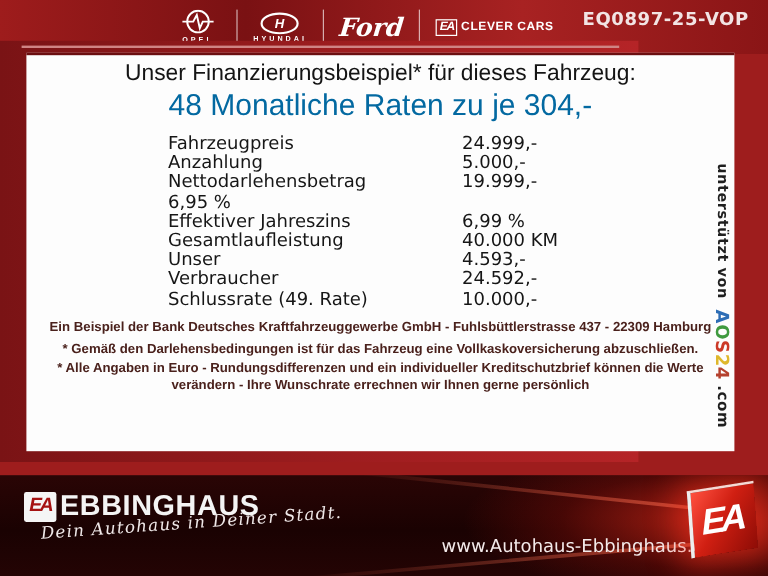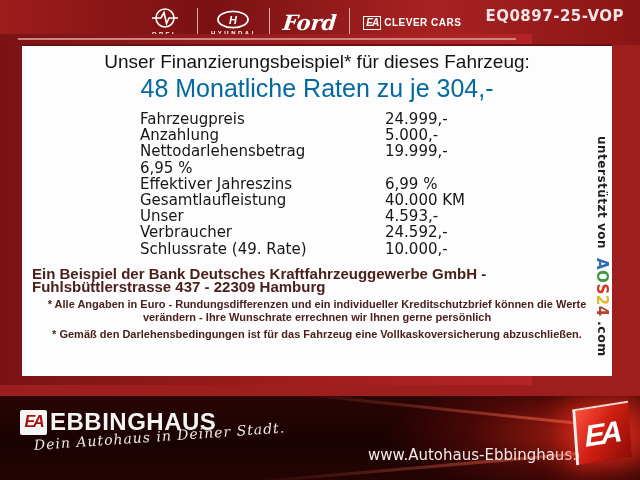--- a/index.html
+++ b/index.html
@@ -32,21 +32,21 @@
   .hairline { position: absolute; left: 18px; right: 16px; top: 4px; height: 2px; background: #cf8484; }
   .panel {
     position: absolute; left: 22px; top: 10px; width: 590px; height: 332px;
     background: #fdfdfd; border-top: 2px solid #6b0e10; overflow: hidden;
   }
   .t1 { font-weight: 400; font-size: 19px; line-height: 22px; text-align: center; margin-top: 5px; color: #141414; }
   .t2 { font-weight: 400; font-size: 25px; line-height: 30px; text-align: center; color: #0369a1; }
   .ftable { margin: 8px 16px 0 118px; font-family: "DejaVu Sans", sans-serif; font-size: 15px; line-height: 16.2px; color: #161616; }
   .frow { display: flex; }
   .lbl { width: 245px; }
-  .bank { margin: 10px 10px 5px; text-align: left; font-weight: 700; font-size: 15px; line-height: 13px; color: #4a211c; }
+  .bank { margin: 10px 10px 5px; text-align: center; font-weight: 700; font-size: 11px; line-height: 13px; color: #4a211c; }
   .fn { margin: 3px 14px 0; text-align: center; font-weight: 700; font-size: 11px; line-height: 13.5px; color: #4a211c; }
   .vertical {
     position: absolute; right: 1px; top: 90px; height: 210px;
     writing-mode: vertical-rl; text-align: left;
     font-family: "DejaVu Sans", sans-serif; font-size: 12px; font-weight: 700; color: #1f1f1f;
     letter-spacing: .5px; white-space: nowrap;
   }
   .aos-letter { font-size: 15px; font-weight: 800; }
   .aos-group { margin-top: 4px; }
   .aos-suffix { font-size: 12.5px; }
@@ -158,22 +158,22 @@
             <span class="lbl">Verbraucher</span>
             <span class="val">24.592,-</span>
           </div>
         <div class="frow">
             <span class="lbl">Schlussrate (49. Rate)</span>
             <span class="val">10.000,-</span>
           </div>
       </div>
 
       <p class="bank">Ein Beispiel der Bank Deutsches Kraftfahrzeuggewerbe GmbH - Fuhlsbüttlerstrasse 437 - 22309 Hamburg</p>
+      <p class="fn">* Gemäß den Darlehensbedingungen ist für das Fahrzeug eine Vollkaskoversicherung abzuschließen.</p>
       <p class="fn">* Alle Angaben in Euro - Rundungsdifferenzen und ein individueller Kreditschutzbrief können die Werte verändern - Ihre Wunschrate errechnen wir Ihnen gerne persönlich</p>
-      <p class="fn">* Gemäß den Darlehensbedingungen ist für das Fahrzeug eine Vollkaskoversicherung abzuschließen.</p>
 
       <div class="vertical">
         <span>unterstützt von</span>
         <span class="aos-group"><span class="aos-letter" style="color: rgb(45, 109, 181);">A</span><span class="aos-letter" style="color: rgb(63, 154, 63);">O</span><span class="aos-letter" style="color: rgb(204, 58, 40);">S</span><span class="aos-letter" style="color: rgb(223, 184, 44);">2</span><span class="aos-letter" style="color: rgb(181, 65, 46);">4</span></span>
         <span class="aos-suffix">.com</span>
       </div>
     </section>
   </main>
 
   <footer class="bottombar">

